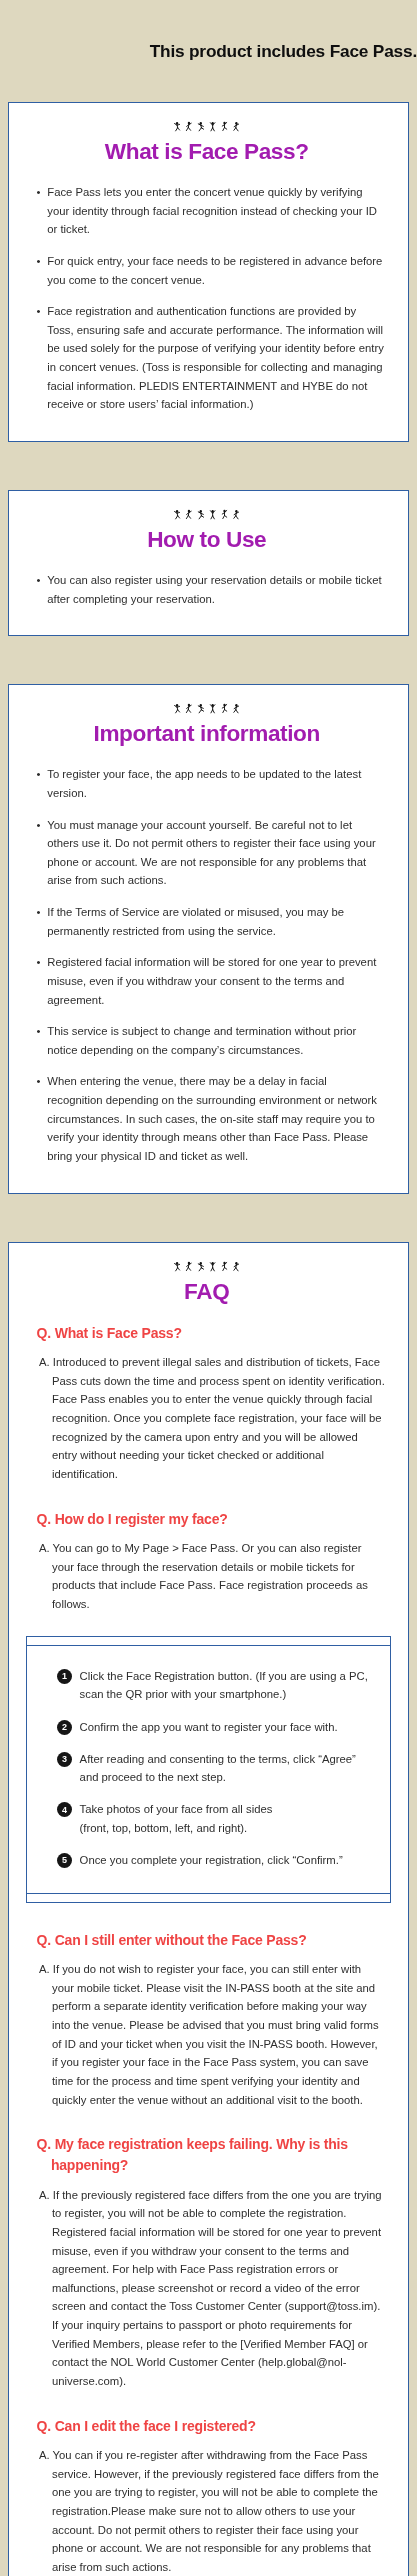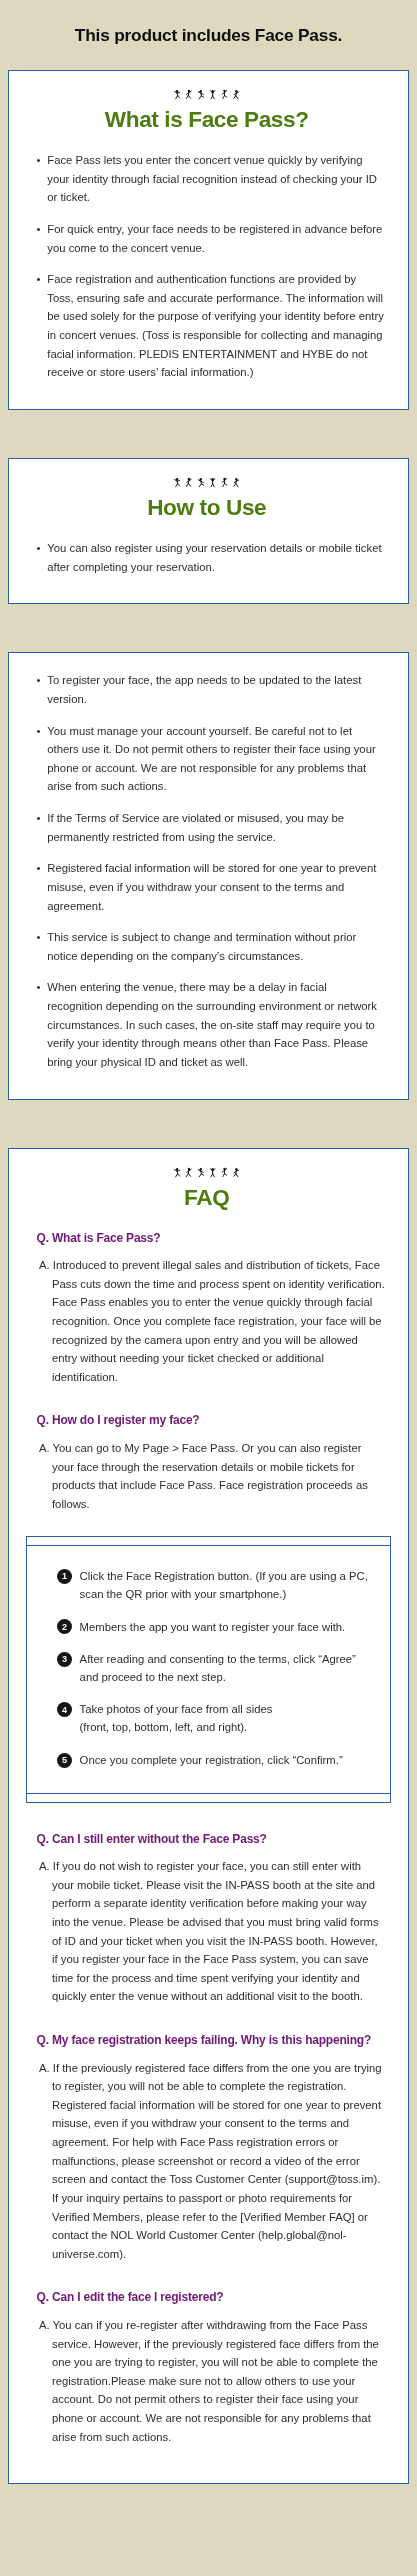--- a/index.html
+++ b/index.html
@@ -3,58 +3,58 @@
 <meta charset="utf-8">
 <style>
   html,body { margin:0; padding:0; }
   body {
     width:417px;
     background:#ded8bf;
     font-family:"Liberation Sans","DejaVu Sans",sans-serif;
     color:#2e2e2e;
   }
   .header {
-    height:70px;
-    display:flex; align-items:center; justify-content:center;
+    height:102px;
+    display:flex; align-items:center; justify-content:flex-end;
   }
   .header h1 {
     margin:0;
     font-size:17.3px; font-weight:800; letter-spacing:-0.2px;
     color:#0f0f0f;
   }
   .card {
     background:#ffffff;
     border:1.8px solid #2f5fa3;
     margin:0 8.3px 48px 8.3px;
     padding:18px 22.6px 27px 19px;
   }
   .card.faq-card { padding-bottom:37px; margin-bottom:0; }
 
   .card-head { text-align:center; }
   .dancers { display:inline-block; }
 
   .section-title {
     margin:4.8px 0 18px 0;
     font-size:22.6px; font-weight:800; letter-spacing:-0.4px;
-    color:#4d7c0f; text-align:center; line-height:1.15;
+    color:#a21caf; text-align:center; line-height:1.15;
   }
 
   .bullets { list-style:none; margin:0; padding:0 0 0 8.3px; }
   .bullet {
     display:flex;
     font-size:11.3px; line-height:1.65;
     margin-bottom:13px;
   }
   .bullet:last-child { margin-bottom:0; }
   .bullet .dot { flex:0 0 10.7px; color:#2e2e2e; }
   .bullet .dot::before { content:"\2022"; }
   .bullet .btext { flex:1; }
 
   .faq-q {
-    font-size:12px; font-weight:800; letter-spacing:-0.2px; color:#701a75;
+    font-size:14px; font-weight:800; letter-spacing:-0.2px; color:#ef4444;
     line-height:1.5;
     margin:25px 0 9.5px 8.3px;
     padding-left:14.3px; text-indent:-14.3px;
   }
   .faq-q.first { margin-top:9.5px; }
   .faq-a {
     font-size:11.3px; line-height:1.65;
     margin:0 0 0 10.7px;
     padding-left:13px; text-indent:-13px;
     white-space:pre-line;
@@ -147,20 +147,26 @@
   </div>
   <ul class="bullets">
     <li class="bullet">
       <span class="dot"></span>
       <span class="btext">You can also register using your reservation details or mobile ticket after completing your reservation.</span>
     </li>
   </ul>
 </section>
 
 <section class="card">
+  <div class="card-head">
+    <svg class="dancers" viewBox="0 0 120 20" width="68" height="11.3">
+        <use href="#dancers-glyphs"></use>
+      </svg>
+    <h2 class="section-title">Important information</h2>
+  </div>
   <ul class="bullets">
     <li class="bullet">
       <span class="dot"></span>
       <span class="btext">To register your face, the app needs to be updated to the latest version.</span>
     </li>
     <li class="bullet">
       <span class="dot"></span>
       <span class="btext">You must manage your account yourself. Be careful not to let others use it. Do not permit others to register their face using your phone or account. We are not responsible for any problems that arise from such actions.</span>
     </li>
     <li class="bullet">
@@ -200,21 +206,21 @@
 
     <div class="stepbox">
       <div class="stepbox-inner">
         <div class="step">
           <span class="step-num">1</span>
           <span class="step-text">Click the Face Registration button. (If you are using a PC,
 scan the QR prior with your smartphone.)</span>
         </div>
         <div class="step">
           <span class="step-num">2</span>
-          <span class="step-text">Members the app you want to register your face with.</span>
+          <span class="step-text">Confirm the app you want to register your face with.</span>
         </div>
         <div class="step">
           <span class="step-num">3</span>
           <span class="step-text">After reading and consenting to the terms, click “Agree”
 and proceed to the next step.</span>
         </div>
         <div class="step">
           <span class="step-num">4</span>
           <span class="step-text">Take photos of your face from all sides
 (front, top, bottom, left, and right).</span>

